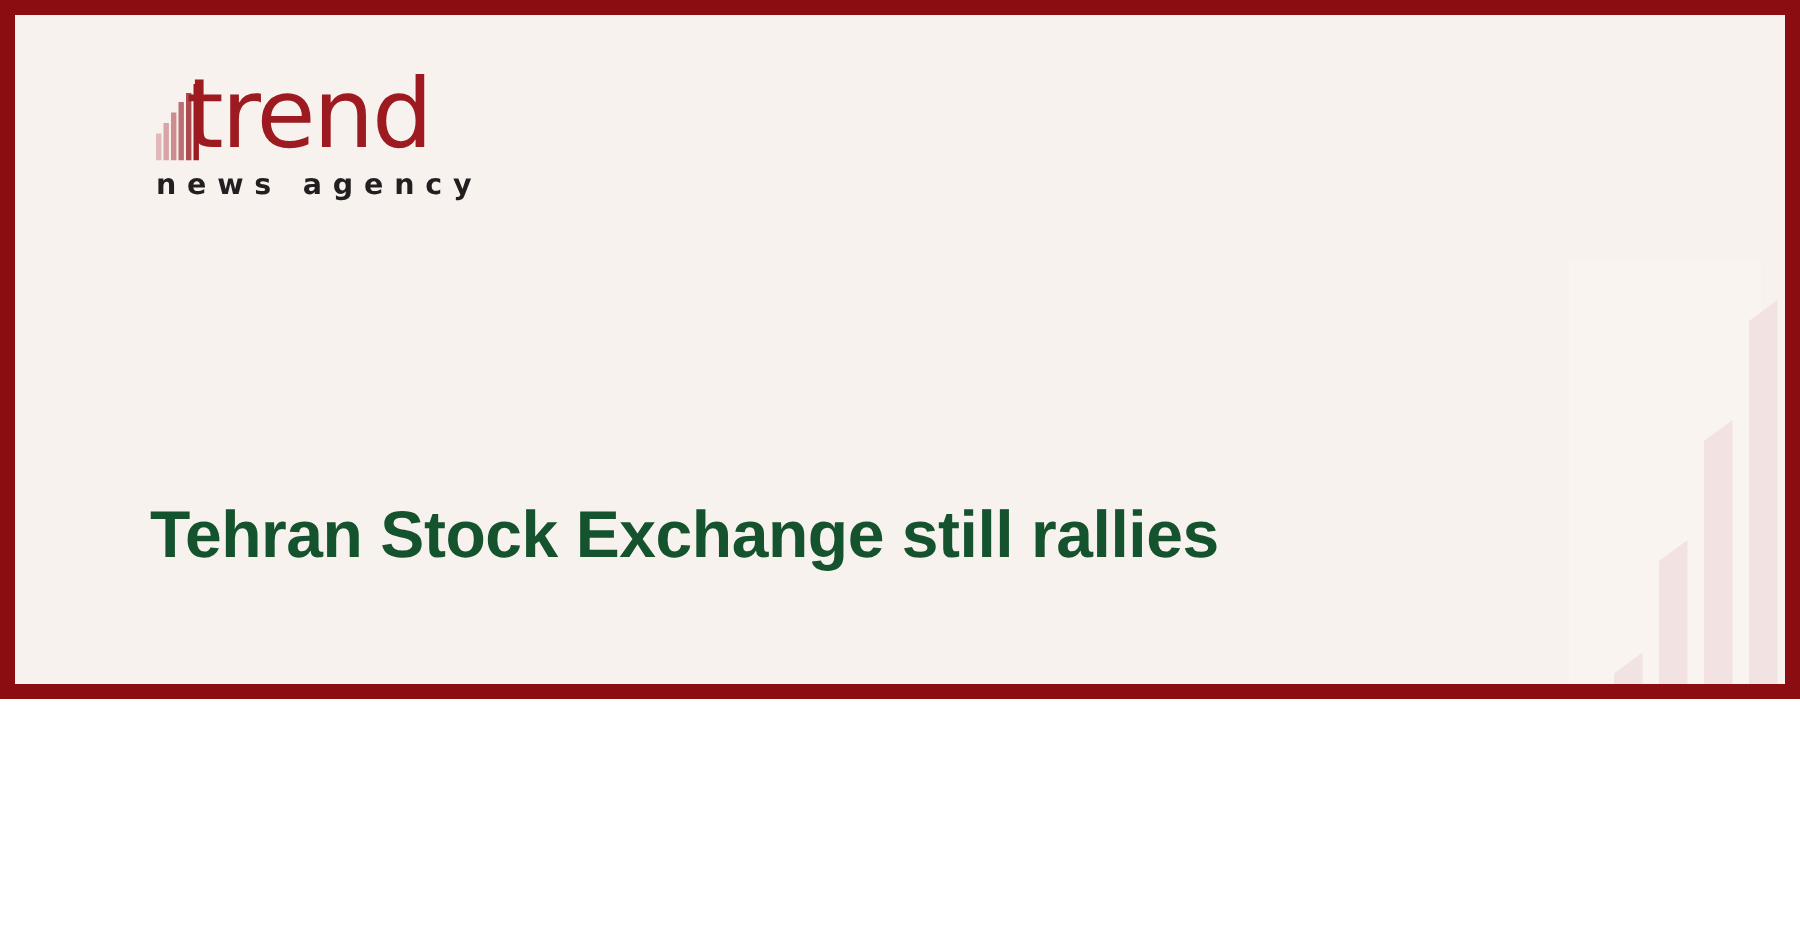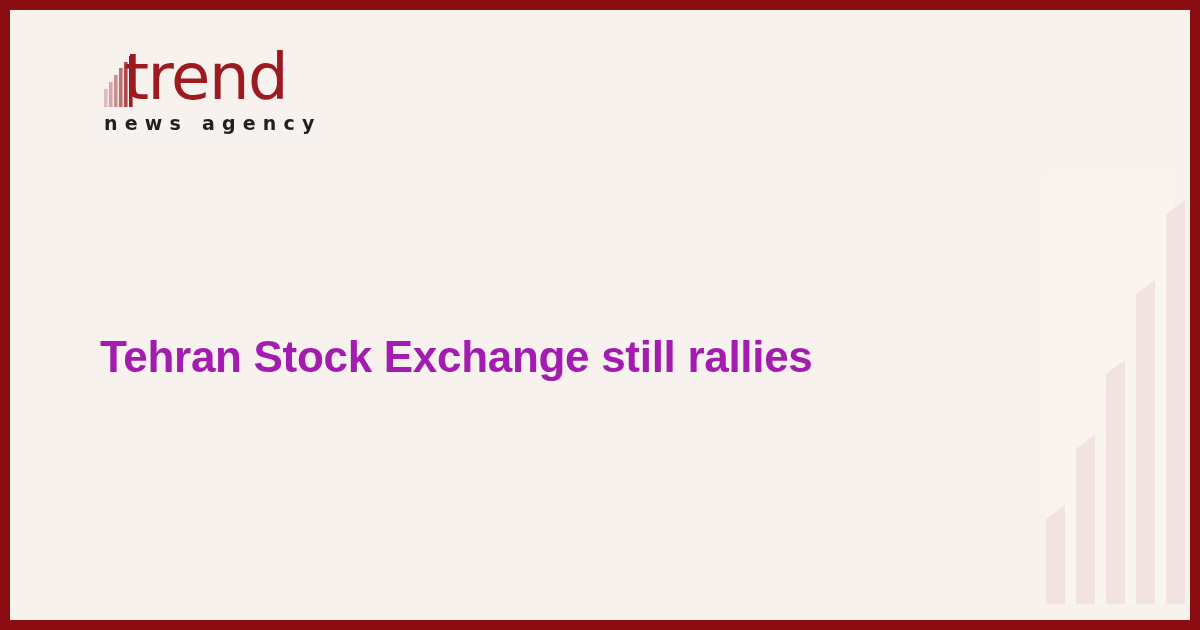--- a/index.html
+++ b/index.html
@@ -7,21 +7,21 @@
     padding: 0;
     background: #ffffff;
   }
   body {
     font-family: "Liberation Sans", sans-serif;
   }
 
   .card {
     position: relative;
     width: 1200px;
-    height: 630px;
+    height: 466px;
     box-sizing: border-box;
     background: #8b0d12;      
     overflow: hidden;
   }
 
   .card-inner {
     position: absolute;
     left: 10px;
     top: 10px;
     right: 10px;
@@ -73,21 +73,21 @@
 
   
   .headline {
     position: absolute;
     left: 90px;
     top: 292px;
     width: 800px;
     font-family: "Liberation Sans", sans-serif;
     font-size: 44px;
     font-weight: 700;
-    color: #a21caf;
+    color: #14532d;
     letter-spacing: -0.3px;
     line-height: 1.18;
   }
 
   
   .decor {
     position: absolute;
     right: 0px;
     top: 150px;
     width: 190px;

